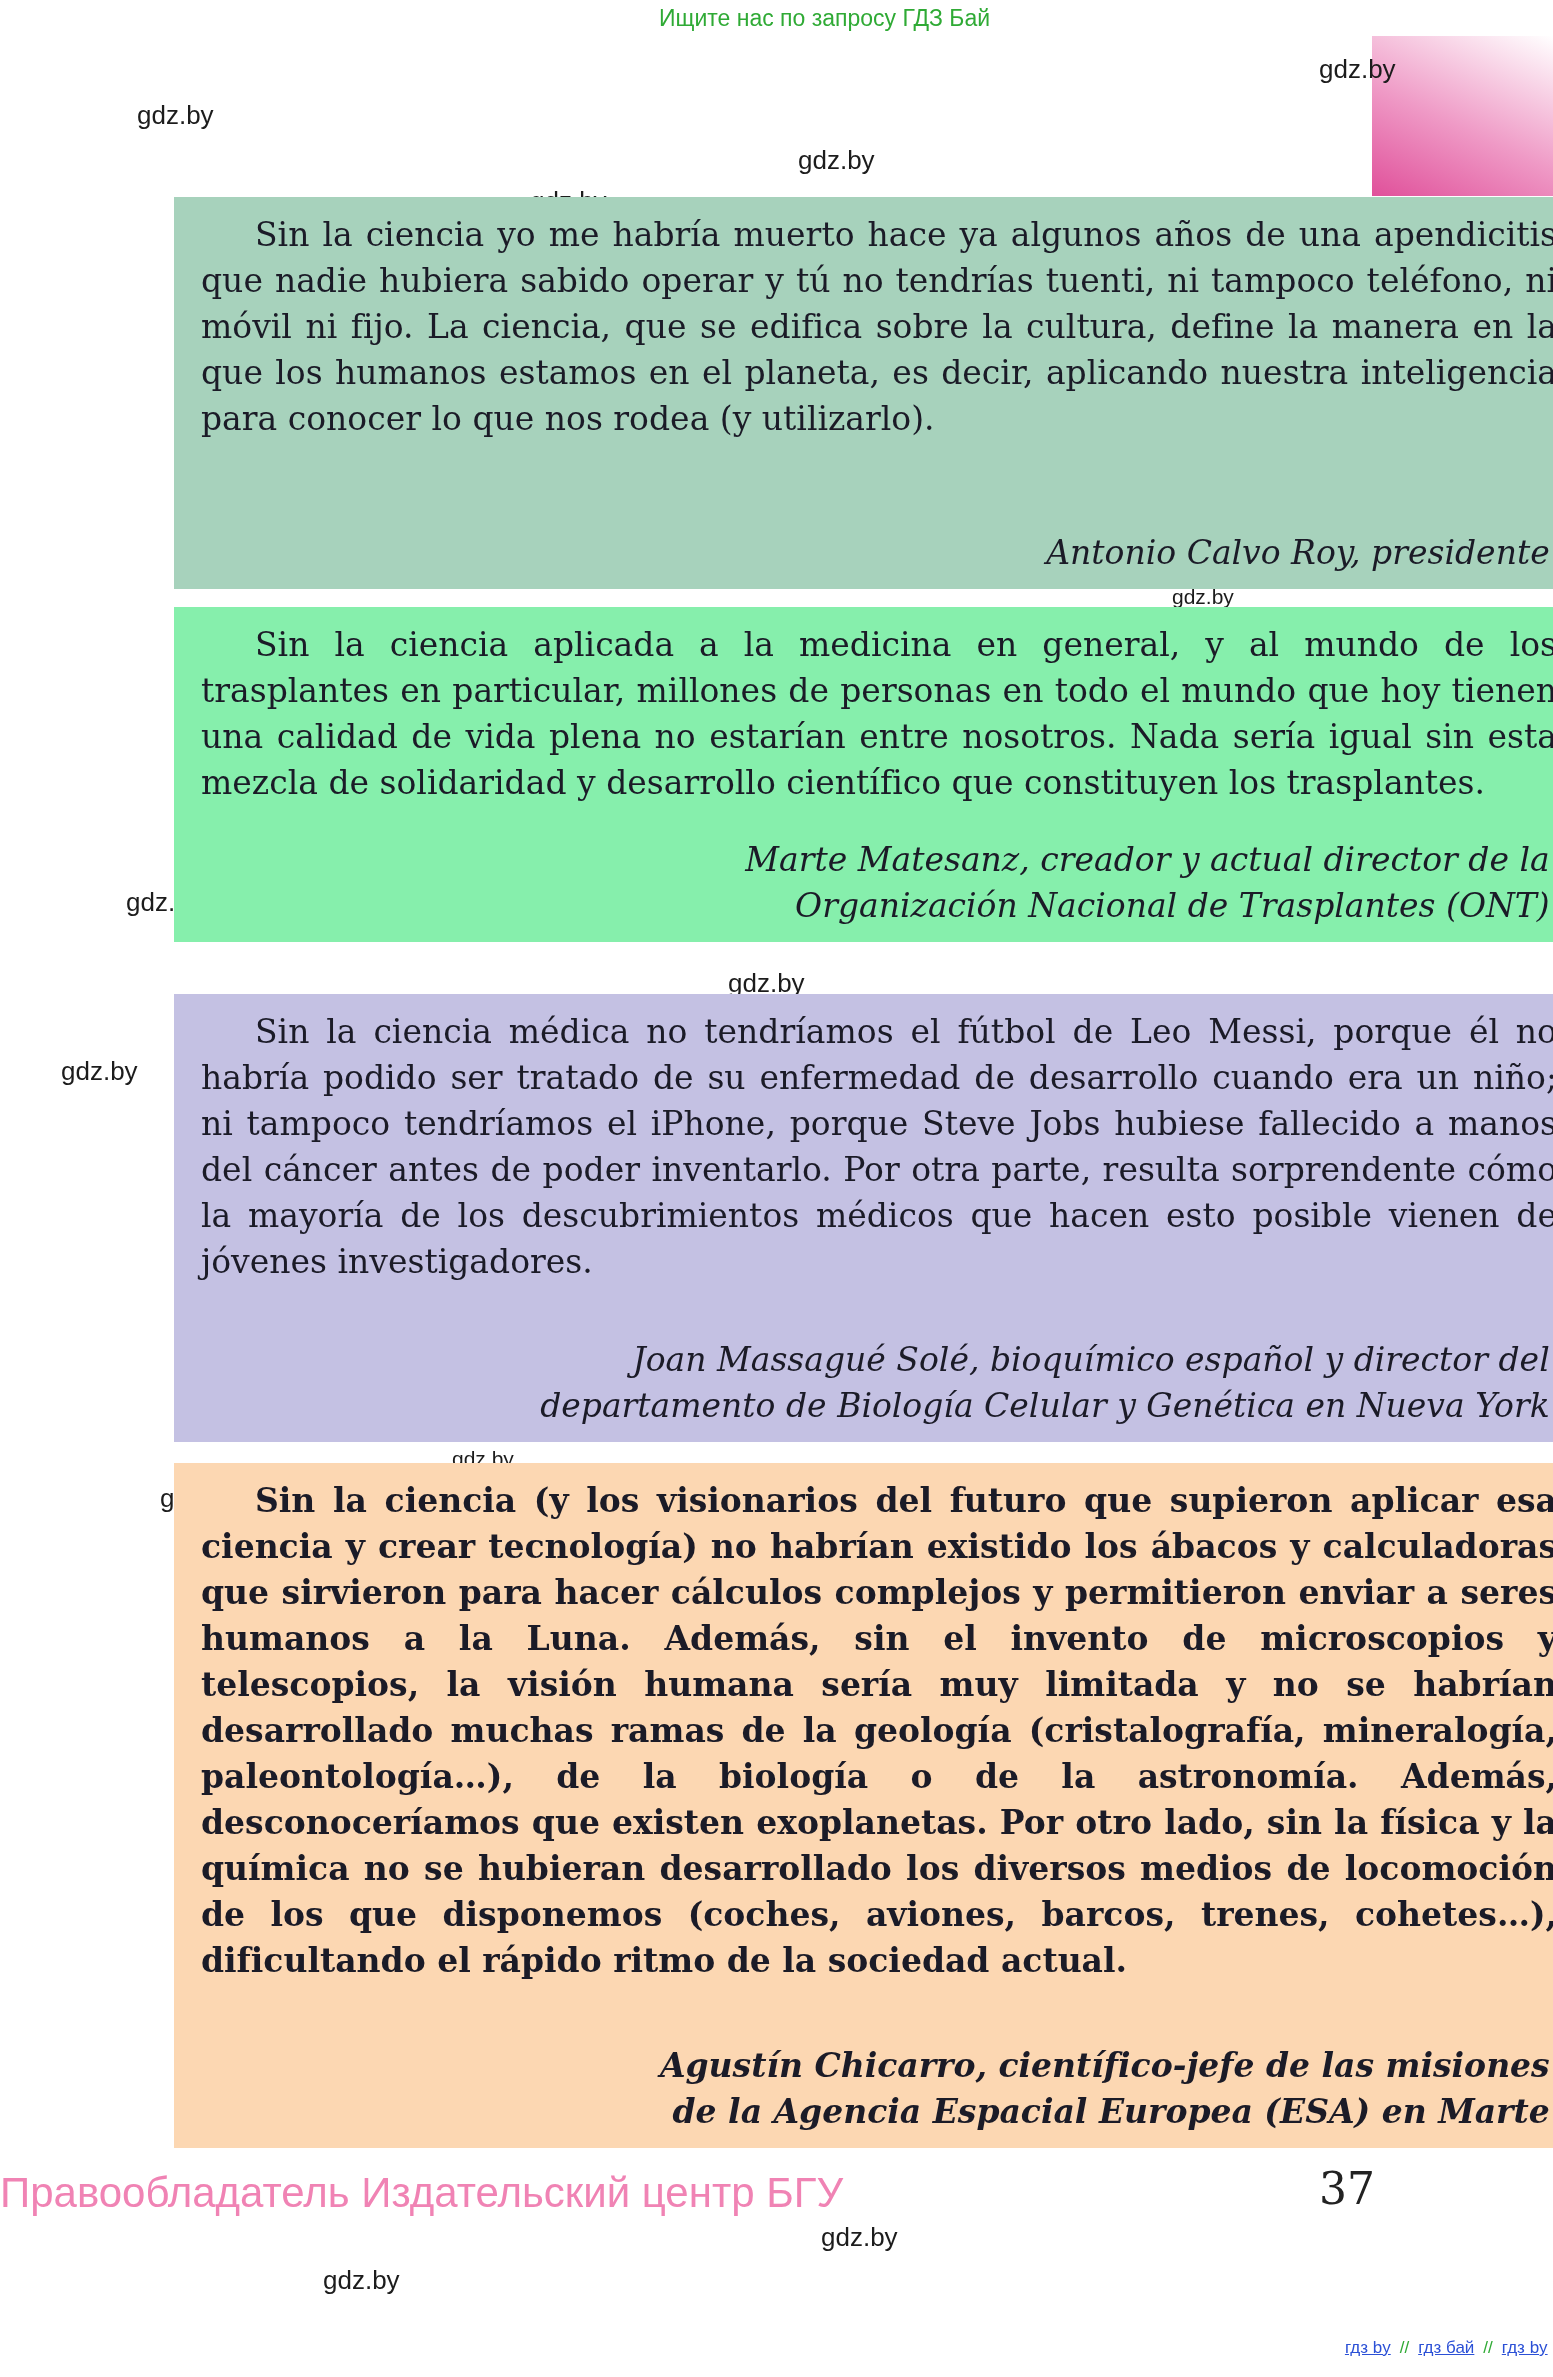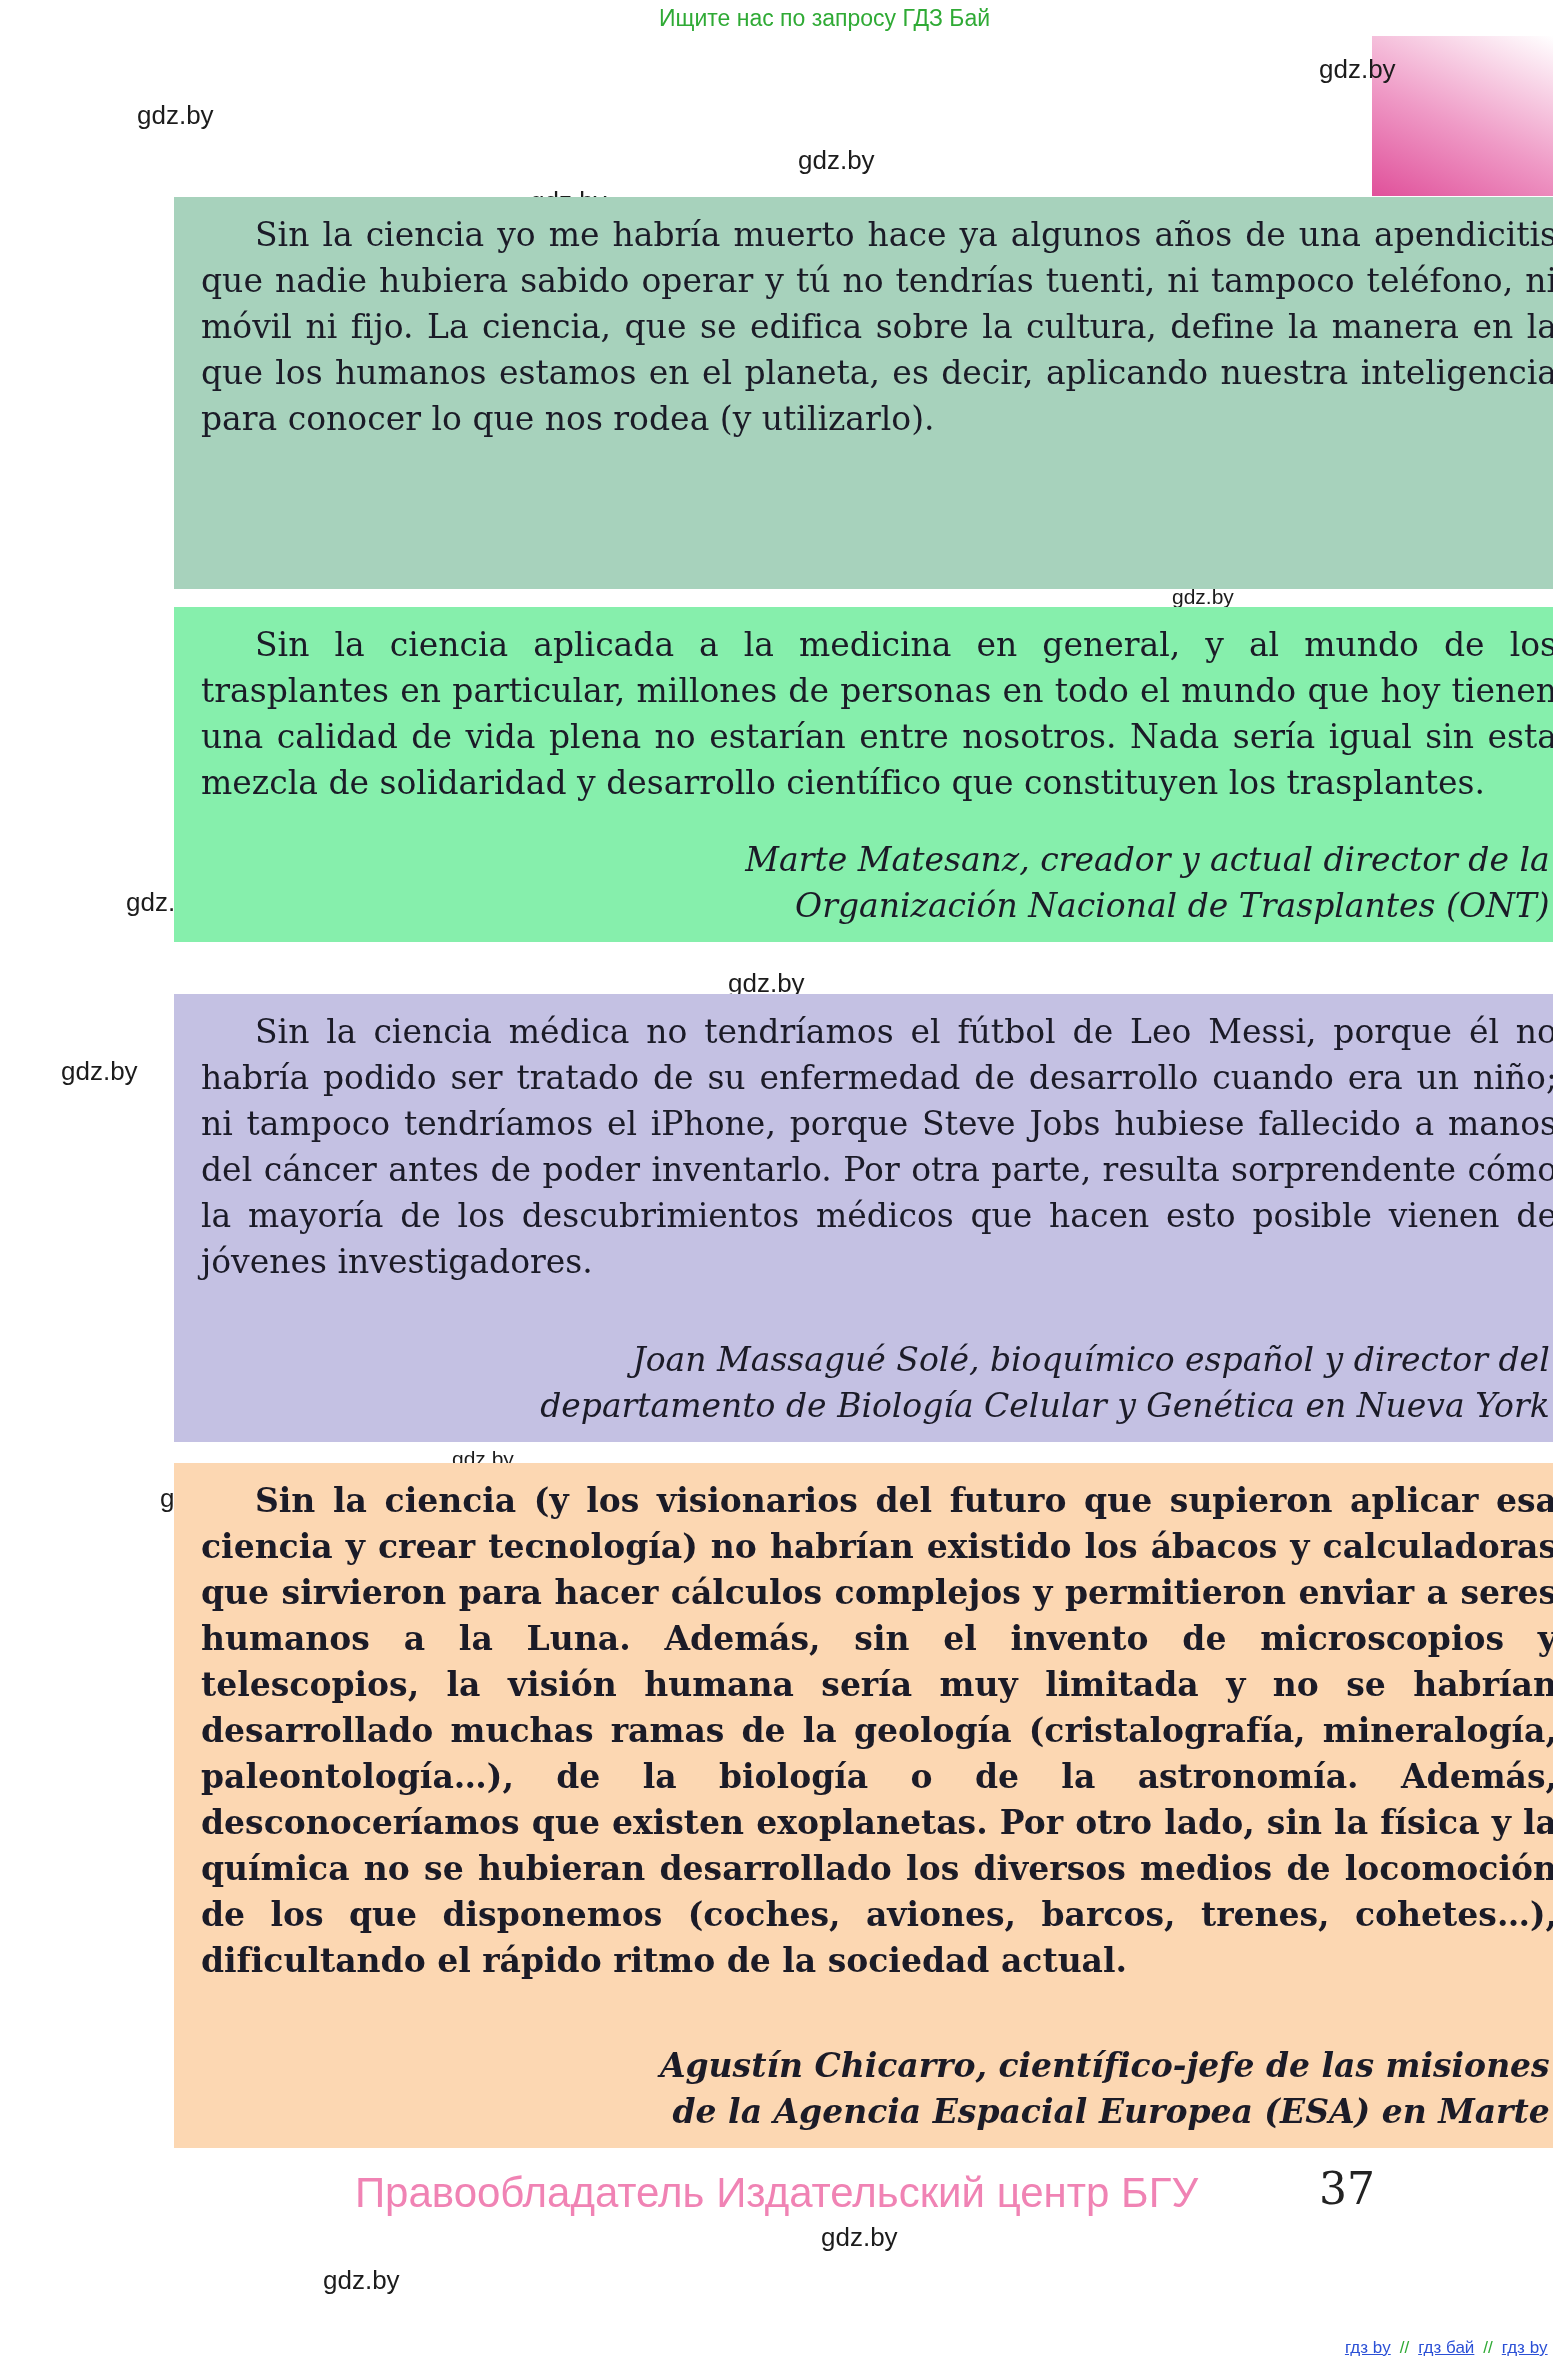--- a/index.html
+++ b/index.html
@@ -63,21 +63,21 @@
   }
   .attr-line { display: block; }
   .q0 { min-height: 392px; margin-bottom: 18px; }
   .q1 { min-height: 335px; margin-bottom: 52px; }
   .q2 { min-height: 448px; margin-bottom: 21px; }
   .q3 { min-height: 685px; }
 
   .publisher {
     position: absolute;
     top: 2169px; left: 0; width: 100%;
-    text-align: center;
+    text-align: left;
     font-family: "Liberation Sans", sans-serif;
     font-size: 42px;
   }
   .pagenum {
     position: absolute;
     top: 2163px; left: 1319px;
     font-size: 44px;
     color: #222222;
   }
   .footer-links {
@@ -117,20 +117,21 @@
   <span class="wm" style="left:1404px; top:1913px;">gdz.by</span>
   <span class="wm" style="left:225px; top:2113px;">gdz.by</span>
   <span class="wm" style="left:821px; top:2222px;">gdz.by</span>
   <span class="wm" style="left:323px; top:2265px;">gdz.by</span>
 
   <div class="quotes-col">
 
     <section class="quote q0" lang="es" style="background-color: rgb(167, 210, 188);">
       <p class="qtext">Sin la ciencia yo me habría muerto hace ya algunos años de una apendicitis que nadie hubiera sabido operar y tú no tendrías tuenti, ni tampoco teléfono, ni móvil ni fijo. La ciencia, que se edifica sobre la cultura, define la manera en la que los humanos estamos en el planeta, es decir, aplicando nuestra inteligencia para conocer lo que nos rodea (y utilizarlo).</p>
       <p class="attr">
+        <span class="attr-line">Antonio Calvo Roy, presidente</span>
       </p>
     </section>
 
     <section class="quote q1" lang="es" style="background-color: #86efac;">
       <p class="qtext">Sin la ciencia aplicada a la medicina en general, y al mundo de los trasplantes en particular, millones de personas en todo el mundo que hoy tienen una calidad de vida plena no estarían entre nosotros. Nada sería igual sin esta mezcla de solidaridad y desarrollo científico que constituyen los trasplantes.</p>
       <p class="attr">
         <span class="attr-line">Marte Matesanz, creador y actual director de la</span>
         <span class="attr-line">Organización Nacional de Trasplantes (ONT)</span>
       </p>
     </section>

